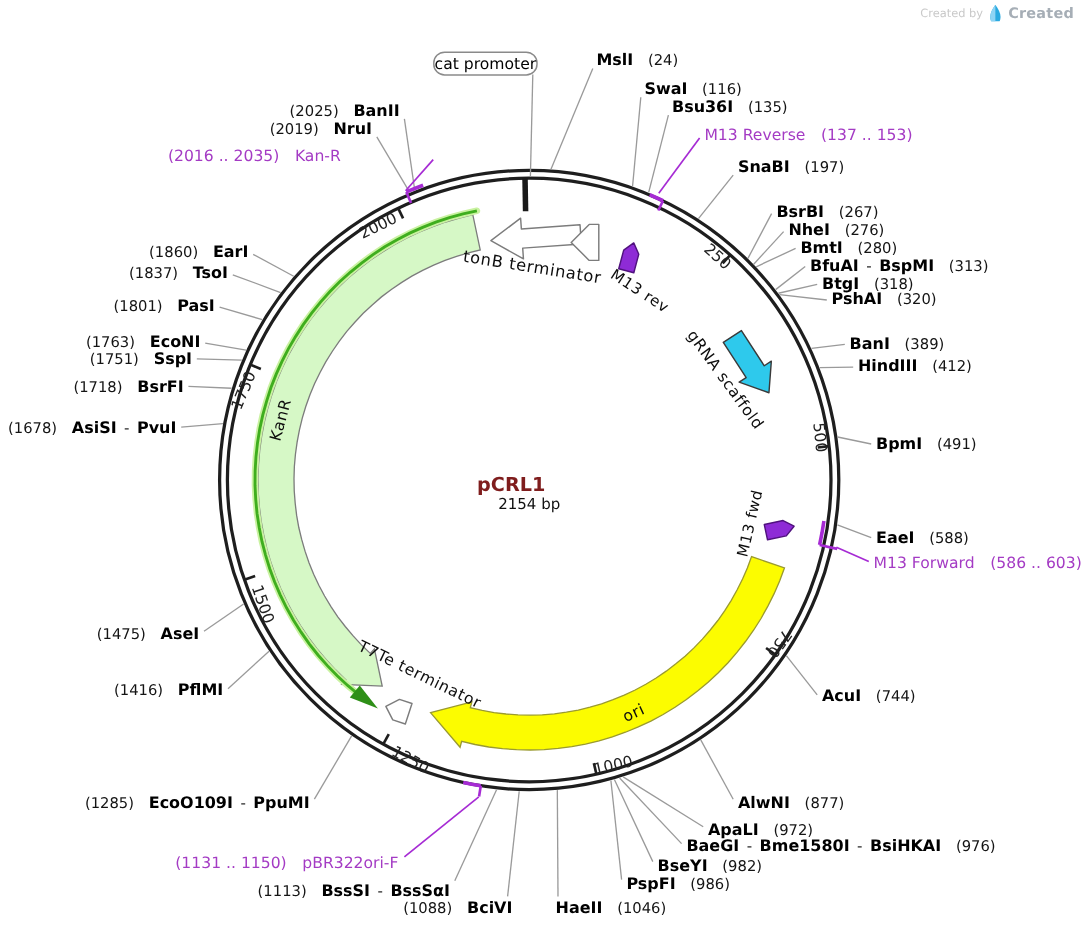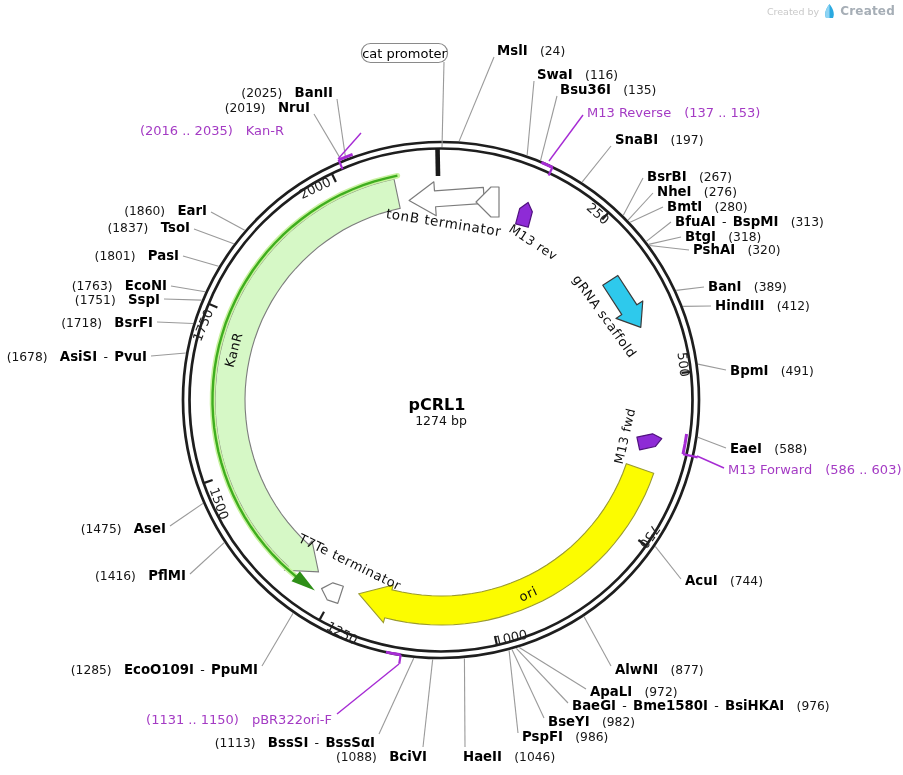--- a/index.html
+++ b/index.html
@@ -2,22 +2,22 @@
 <html><head>
 <meta charset="utf-8">
 <style>
   html,body{margin:0;padding:0;background:#fff;}
   .stage{position:relative;width:903px;height:775px;background:#fff;overflow:hidden;
          font-family:"DejaVu Sans","Liberation Sans",sans-serif;}
   svg text{font-family:"DejaVu Sans","Liberation Sans",sans-serif;}
   .watermark{position:absolute;top:4px;right:8px;display:flex;align-items:center;gap:5px;}
   .watermark .created{font-size:9.5px;color:#c9c9c9;}
   .watermark .brand{font-size:12px;font-weight:600;color:#a6aeb6;letter-spacing:.2px;}
-  .center-title{position:absolute;left:437px;top:404px;transform:translate(-50%,-50%);
-                font-size:16px;font-weight:bold;color:#000000;}
+  .center-title{position:absolute;left:426px;top:404px;transform:translate(-50%,-50%);
+                font-size:16px;font-weight:bold;color:#7f1d1d;}
   .center-sub{position:absolute;left:441px;top:420px;transform:translate(-50%,-50%);
               font-size:12.5px;color:#111;}
 </style>
 </head>
 <body>
 
 <div class="stage">
 
   <svg id="map" width="903" height="775" viewBox="0 0 903 775">
 
@@ -158,21 +158,21 @@
     <g>
       <line x1="444" y1="62" x2="442" y2="147" stroke="#9a9a9a" stroke-width="1.1"></line>
       <line x1="437.5" y1="148" x2="438" y2="176" stroke="#1a1a1a" stroke-width="4.6"></line>
       <rect x="361.5" y="43.5" width="86" height="19" rx="9" fill="#ffffff" stroke="#8a8a8a" stroke-width="1.2"></rect>
       <text x="404.5" y="57.5" text-anchor="middle" font-size="13" fill="#000">cat promoter</text>
     </g>
   </svg>
 
   
   <div class="center-title">pCRL1</div>
-  <div class="center-sub">1274 bp</div>
+  <div class="center-sub">2154 bp</div>
 
   
   <div class="watermark">
     <span class="created">Created by</span>
     <svg width="11" height="14" viewBox="0 0 11 14">
       <path d="M2,14 C0,9 2,5 5.5,0 C9,5 11,9 9,14 Z" fill="#2aa9e0"></path>
       <path d="M2,14 C0,9 2,5 5.5,0 L5.5,14 Z" fill="#8ed4f4"></path>
     </svg>
     <span class="brand">Created</span>
   </div>

